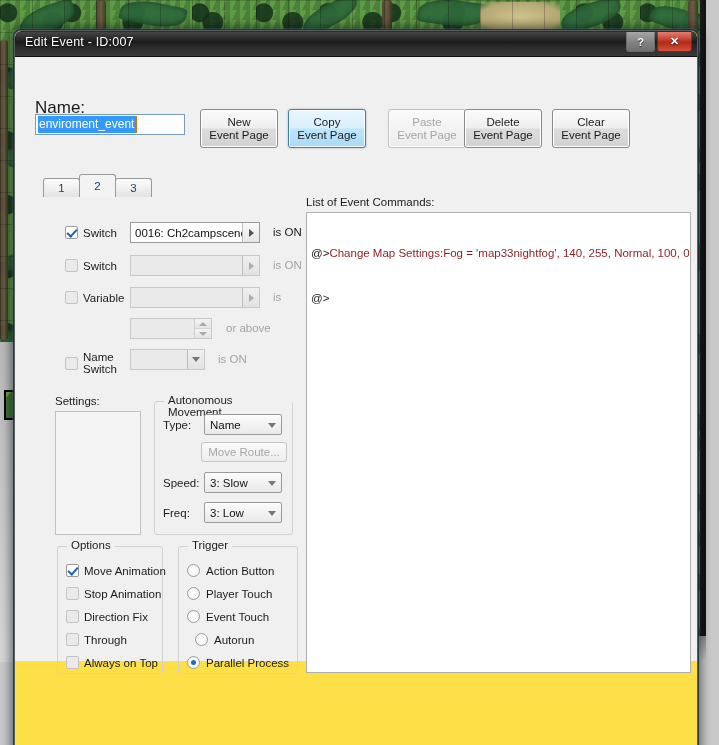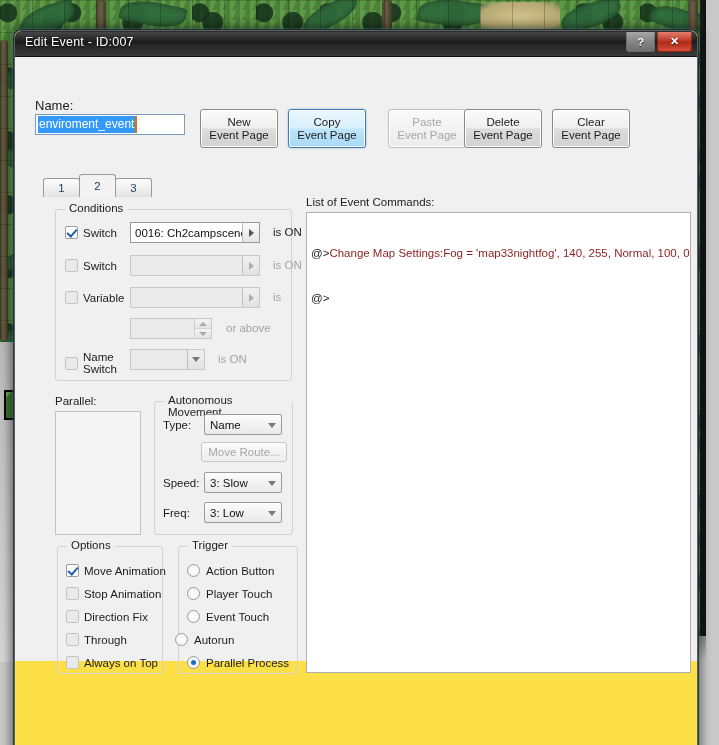--- a/index.html
+++ b/index.html
@@ -104,21 +104,21 @@
   #help-btn { right: 42px; background: linear-gradient(#9a9a9a,#6f6f6f); }
   #close-btn {
     right: 5px; width: 35px;
     background: linear-gradient(#e06b5b, #b22a18 55%, #d6503c);
     border-color: #8c2214;
   }
 
   #dlg-body { position: relative; height: 604px; background: #f0f0f0; }
 
   
-  #name-label { position: absolute; left: 20px; top: 41px; font-size: 13px; color: #1b1b1b; }
+  #name-label { position: absolute; left: 20px; top: 41px; font-size: 17px; color: #1b1b1b; }
   #name-input {
     position: absolute; left: 20px; top: 57px; width: 150px; height: 21px;
     border: 1px solid #7a9cbb; background: #fff; font-size: 12px;
     padding: 0 2px; display: flex; align-items: center;
   }
   #name-value {
     background: #3399ff; color: #fff; font-size: 12px; line-height: 17px;
     padding: 0 1px; border-right: 2px solid #e07000;
   }
   .pagebtn {
@@ -315,23 +315,20 @@
       <span>Clear</span>
       <span>Event Page</span>
     </div>
 
     <div id="tabstrip">
       <div class="tab">1</div>
       <div class="tab active">2</div>
       <div class="tab">3</div>
     </div>
 
-    <div class="group" id="grp-conditions">
-      <span class="legend">Conditions</span>
-    </div>
 
     <div class="cond-row" style="left:50px; top:169px;">
       <span class="chk checked"></span>
       <span class="cond-label">Switch</span>
     </div>
     <div class="combo" style="position:absolute; left:115px; top:165px; width:130px;">
       <span>0016: Ch2campscene</span>
       <span class="arrowbox">
           <i class="tri-right"></i>
         </span>
@@ -383,21 +380,21 @@
       </span>
     </div>
     <div class="combo dim" style="position:absolute; left:115px; top:292px; width:75px;">
       <span></span>
       <span class="arrowbox">
           <i class="tri-down"></i>
         </span>
     </div>
     <span class="suffix dim" style="position:absolute; left:196px; top:296px;">is ON</span>
 
-    <div id="grp-graphic-label">Parallel:</div>
+    <div id="grp-graphic-label">Settings:</div>
     <div id="graphic-box"></div>
 
     <div class="group" id="grp-movement">
       <span class="legend">Autonomous Movement</span>
     </div>
     <span class="mv-label" style="left:148px; top:362px;">Type:</span>
     <div class="mv-combo" style="left:189px; top:357px;">
       <span>Name</span>
       <i class="tri-down dd"></i>
     </div>
@@ -445,21 +442,21 @@
       <span class="cond-label">Action Button</span>
     </div>
     <div class="opt-row" style="left:172px; top:530px;">
       <span class="radio"></span>
       <span class="cond-label">Player Touch</span>
     </div>
     <div class="opt-row" style="left:172px; top:553px;justify-content:space-between;">
       <span class="radio"></span>
       <span class="cond-label">Event Touch</span>
     </div>
-    <div class="opt-row" style="left:160px; top:576px;">
+    <div class="opt-row" style="left:180px; top:576px;">
       <span class="radio"></span>
       <span class="cond-label">Autorun</span>
     </div>
     <div class="opt-row" style="left:172px; top:599px;">
       <span class="radio sel"></span>
       <span class="cond-label">Parallel Process</span>
     </div>
 
     <div id="cmd-label">List of Event Commands:</div>
     <div id="cmd-list">

